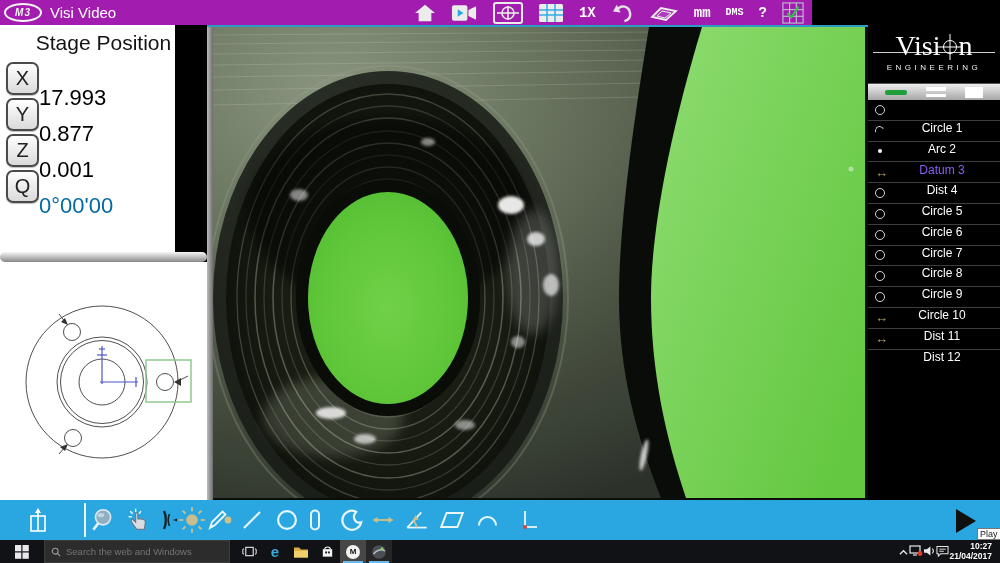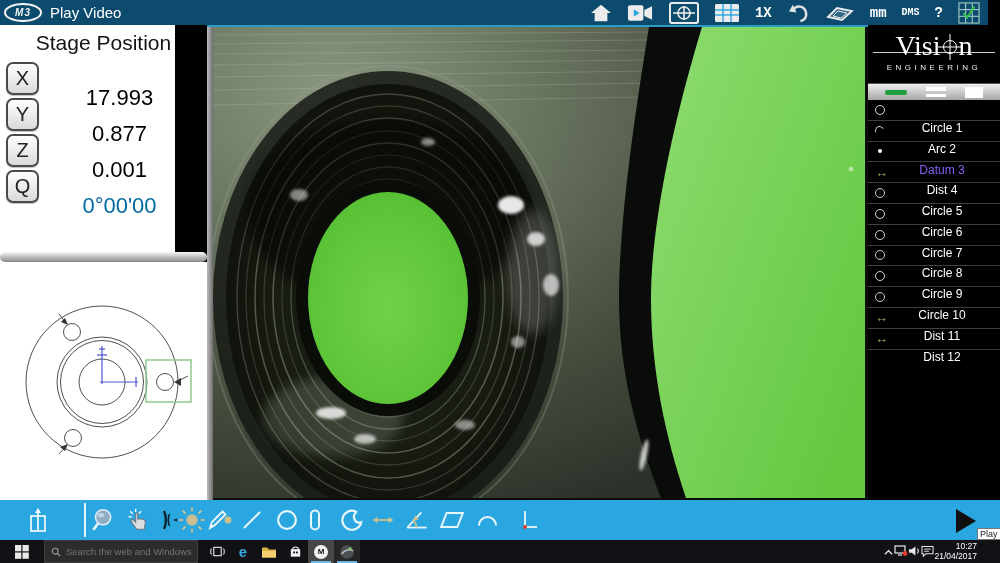--- a/index.html
+++ b/index.html
@@ -1,35 +1,35 @@
 <!DOCTYPE html>
 <html><head>
 <meta charset="utf-8">
 <style>
   * { margin:0; padding:0; box-sizing:border-box; }
   html,body { width:1000px; height:563px; }
   body { position:relative; overflow:hidden; background:#000; font-family:"Liberation Sans",sans-serif; }
 
   
-  .titlebar { position:absolute; left:0; top:0; width:988px; height:25px; background:#0c4a6e; display:flex; align-items:center; color:#fff; z-index:5; }
+  .titlebar { position:absolute; left:0; top:0; width:812px; height:25px; background:#a21caf; display:flex; align-items:center; color:#fff; z-index:5; }
   .logo { width:38px; height:19px; border:2px solid #f4f4f4; border-radius:50%; margin:0 8px 0 4px; display:flex; align-items:center; justify-content:center; font-size:10px; font-weight:bold; font-style:italic; letter-spacing:1px; color:#f4f4f4; }
   .tb-title { font-size:15px; }
   .tb-right { margin-left:auto; display:flex; align-items:center; gap:15px; padding-right:8px; }
   .tb-btn { height:25px; display:flex; align-items:center; justify-content:center; }
   .tb-text { font-size:14px; font-weight:bold; color:#fff;font-family:Liberation Mono, monospace; }
   .tb-text.small { font-size:10px; }
 
   
   .left-panel { position:absolute; left:0; top:25px; width:175px; height:475px; background:#fff; }
   .stage { position:absolute; left:0; top:0; width:207px; height:227px; }
   .stage-title { text-align:center; font-size:21px; color:#141414; padding-top:6px; }
   .stage-rows { padding:5px 5px 0 6px; }
   .srow { display:flex; align-items:center; height:36px; }
   .axis-btn { width:33px; height:33px; border:2px solid #4a4a4a; border-radius:7px; background:linear-gradient(#ffffff,#dadada); font-size:20px; display:flex; align-items:center; justify-content:center; color:#222; box-shadow:0 1px 1px rgba(0,0,0,.25); }
-  .axis-val { flex:1; text-align:center; font-size:22px; color:#000; padding-right:2px;margin-top:40px; }
+  .axis-val { flex:1; text-align:left; font-size:22px; color:#000; padding-right:2px;margin-top:40px; }
   .srow.dim .axis-val { color:#0369a1; }
   .hdivider { position:absolute; left:0; top:227px; width:207px; height:10px; background:linear-gradient(#f6f6f6,#888); border-radius:5px; }
   .partview { position:absolute; left:0; top:237px; width:207px; height:238px; background:#fff; }
 
   
   .video-frame { position:absolute; left:207px; top:25px; width:661px; height:475px; background:#0b0d0b; }
   .video-top { position:absolute; left:0; top:0; width:661px; height:2px; background:#2d9cc4; }
   .video-strip { position:absolute; left:0; top:2px; width:6px; height:473px; background:linear-gradient(90deg,#bcbcbc,#6d6d6d); }
   .video-svg { position:absolute; left:6px; top:2px; }
 
@@ -59,38 +59,38 @@
   
   .toolbar { position:absolute; left:0; top:500px; width:1000px; height:40px; background:#2aa7e0; }
   .tool { position:absolute; top:0; width:30px; height:40px; display:flex; align-items:center; justify-content:center; }
   .vline { position:absolute; left:84px; top:3px; width:2px; height:34px; background:#e8f4fa; }
   .play-btn { position:absolute; left:956px; top:509px; width:0; height:0; border-left:20px solid #101010; border-top:12px solid transparent; border-bottom:12px solid transparent; }
   .play-tip { position:absolute; left:977px; top:528px; background:#fefefe; border:1px solid #777; font-size:9px; padding:0 2px; color:#222; }
 
   
   .taskbar { position:absolute; left:0; top:540px; width:1000px; height:23px; background:#101216; display:flex; align-items:stretch; z-index:6; }
   .start { width:44px; display:flex; align-items:center; justify-content:center; }
-  .search { width:154px; background:#2c2c2c; border:1px solid #3d3d3d; display:flex; align-items:center; gap:5px; padding-left:6px; }
+  .search { width:186px; background:#2c2c2c; border:1px solid #3d3d3d; display:flex; align-items:center; gap:5px; padding-left:6px; }
   .search input { background:transparent; border:none; outline:none; color:#9b9b9b; font-size:9.5px; width:128px; font-family:"Liberation Sans",sans-serif; }
   .tb-apps { display:flex; align-items:stretch; margin-left:6px; }
   .tb-app { width:26px; display:flex; align-items:center; justify-content:center; position:relative; }
   .tb-app.active { background:#474747; }
   .tb-app.active2 { background:#262626; }
   .tb-app.run::after { content:""; position:absolute; bottom:0; left:3px; right:3px; height:2px; background:#6cb8e8; }
   .edge-e { color:#35abe2; font-weight:bold; font-size:15px; }
   .m3ball { width:14px; height:14px; border-radius:50%; background:#f2f2f2; color:#111; font-size:8px; font-weight:bold; display:flex; align-items:center; justify-content:center; }
-  .tray { margin-left:auto; display:flex; align-items:center; padding-right:23px; }
+  .tray { margin-left:auto; display:flex; align-items:center; padding-right:8px;font-weight:bold; }
   .clock { text-align:right; font-size:8.5px; color:#fff; line-height:9.5px; }
 </style>
 </head>
 <body>
 
 <div class="titlebar">
   <div class="logo">M3</div>
-  <div class="tb-title">Play Video</div>
+  <div class="tb-title">Visi Video</div>
   <div class="tb-right">
     <div class="tb-btn">
       <svg width="22" height="20" viewBox="0 0 24 22">
           <path d="M12 2 L23 11 L19 11 L19 20 L5 20 L5 11 L1 11 Z" fill="#ececec"></path>
         </svg>
     </div>
     <div class="tb-btn">
       <svg width="27" height="20" viewBox="0 0 28 20">
           <rect x="1" y="2" width="16" height="16" rx="2" fill="#ececec"></rect>
           <polygon points="7,6 13,10 7,14" fill="#2aa7e0"></polygon>

